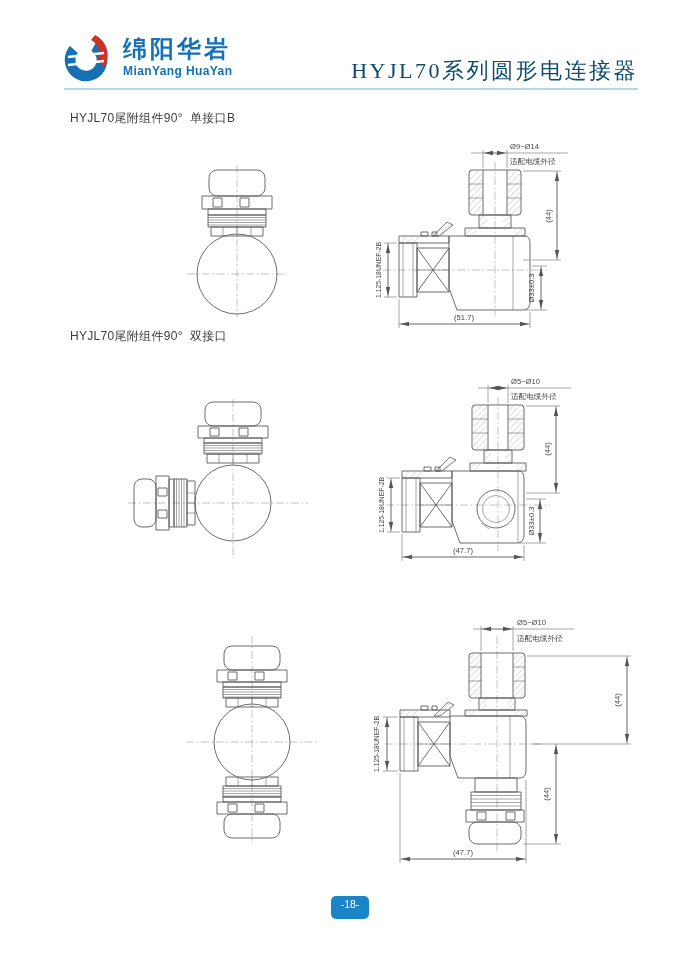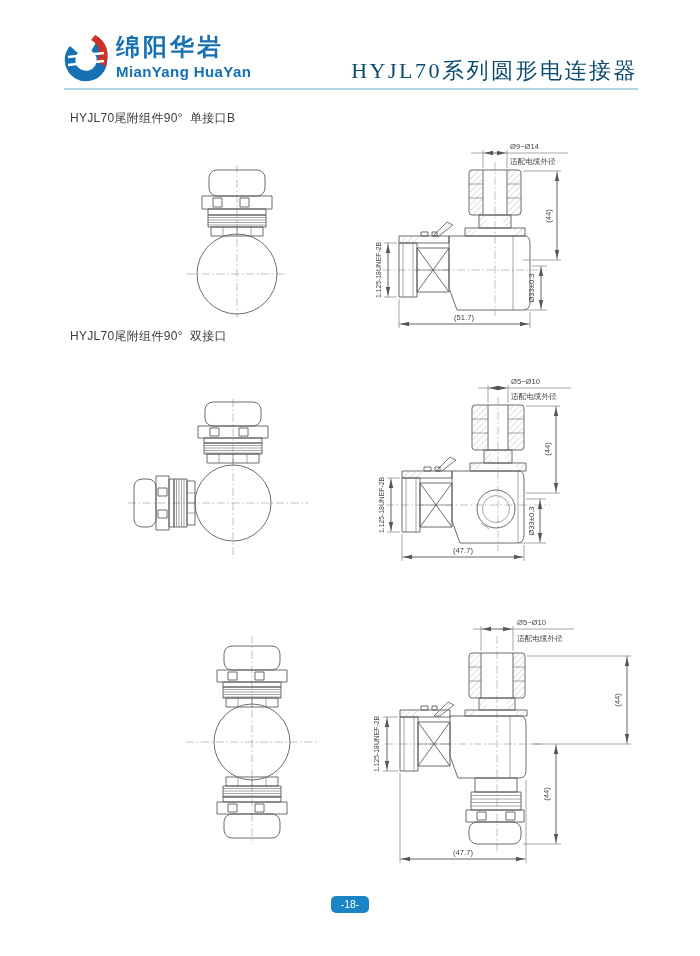--- a/index.html
+++ b/index.html
@@ -1,42 +1,42 @@
 <!DOCTYPE html>
 <html><head>
 <meta charset="utf-8">
 <style>
   html,body{margin:0;padding:0}
   body{width:700px;height:956px;background:#ffffff;position:relative;overflow:hidden;
        font-family:"Liberation Sans",sans-serif}
   .page{position:absolute;inset:0}
 
   
-  .logo{position:absolute;left:62px;top:30px;display:flex;align-items:center;}
+  .logo{position:absolute;left:62px;top:30px;display:flex;align-items:center;gap:7px}
   .logo-cn{color:#1570b4;font-size:24px;font-weight:bold;letter-spacing:3px;line-height:1.1}
-  .logo-en{color:#1570b4;font-size:15px;font-weight:bold;letter-spacing:0.4px;margin-top:2px}
+  .logo-en{color:#1570b4;font-size:12px;font-weight:bold;letter-spacing:0.4px;margin-top:2px}
   .doc-title{position:absolute;top:56px;right:62px;font-family:"Liberation Serif",serif;
              font-size:22px;color:#0c4a6e;letter-spacing:2.5px;white-space:pre}
   .header-rule{position:absolute;left:64px;top:88px;width:574px;height:2px;background:#aed9e6}
 
   
   .sec-title{position:absolute;left:70px;font-size:12px;color:#3d3d3d;white-space:pre;letter-spacing:0.3px}
 
   
   .draw{position:absolute}
   svg .ln line,svg .ln path,svg .ln circle,
   svg .ln rect:not(.hch),svg .ln polygon:not(.hch){fill:none;stroke:#5c5c5c;stroke-width:0.9;stroke-linejoin:round}
   svg .thin{stroke-width:0.55!important}
   svg .cl line{stroke:#8f8f8f;stroke-width:0.55;stroke-dasharray:8 2.5 1.8 2.5;fill:none}
   svg .dim line{stroke:#5c5c5c;stroke-width:0.55;fill:none}
   .dimtxt{font-family:"Liberation Sans",sans-serif;font-size:7.6px;fill:#454545}
   .sm{font-size:6.8px}
 
   
-  .page-badge{position:absolute;left:331px;top:896px;width:38px;height:17px;background:#1b84c7;
+  .page-badge{position:absolute;left:331px;top:896px;width:38px;height:23px;background:#1b84c7;
               color:#fff;font-size:10.5px;line-height:17px;text-align:center;border-radius:5px}
 </style>
 </head>
 <body>
 
 <svg width="0" height="0" style="position:absolute" aria-hidden="true">
   <defs>
     <pattern id="hch" patternUnits="userSpaceOnUse" width="4.5" height="4.5" patternTransform="rotate(45)">
       <line x1="0" y1="0" x2="0" y2="4.5" stroke="#8b8b8b" stroke-width="0.55"></line>
     </pattern>

